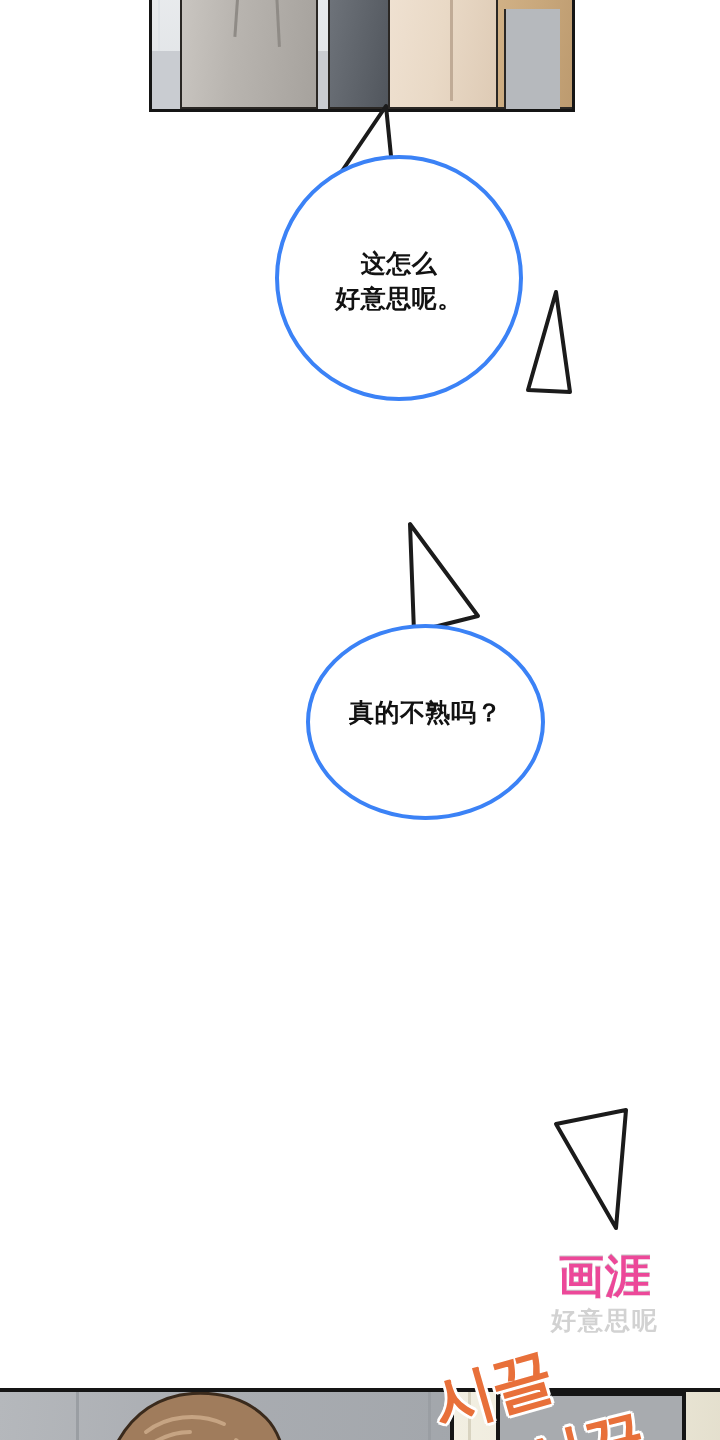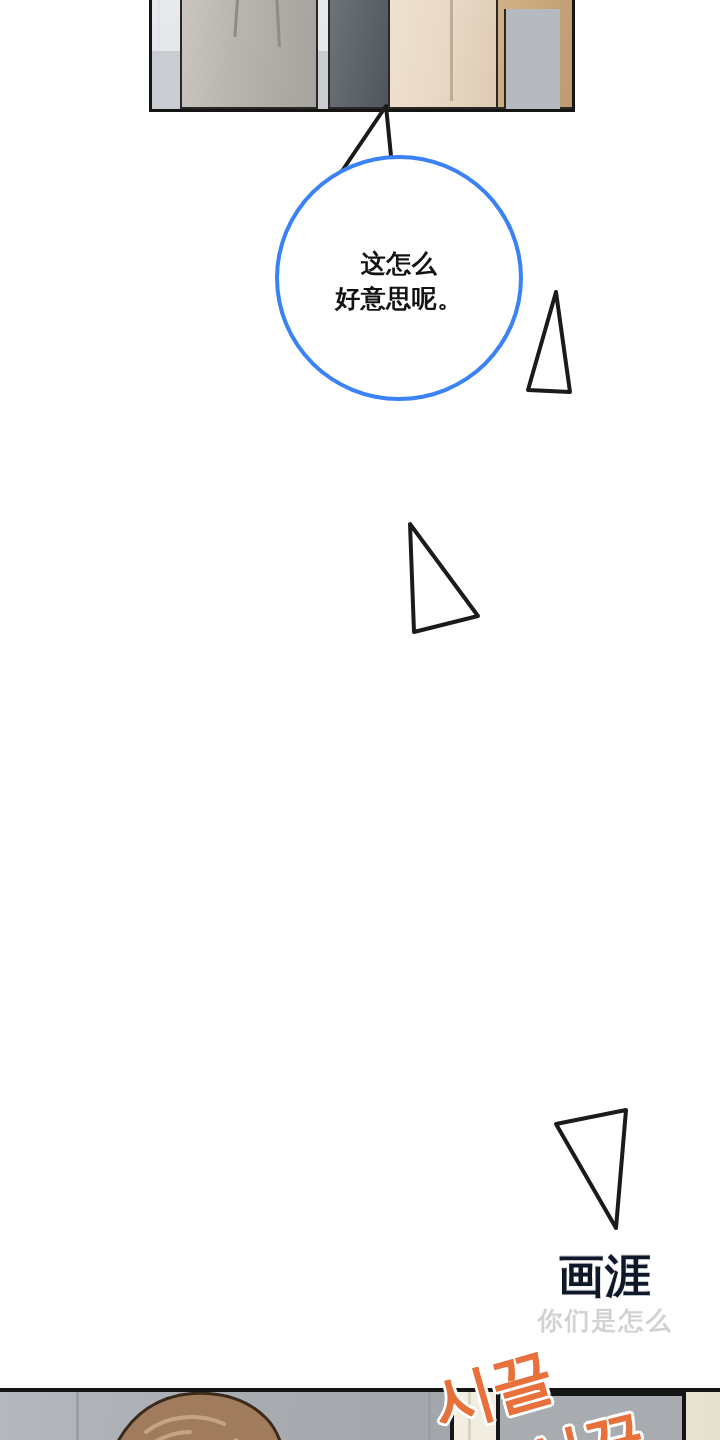--- a/index.html
+++ b/index.html
@@ -173,21 +173,21 @@
     left: 530px;
     top: 1252px;
     width: 150px;
     z-index: 8;
     text-align: center;
     user-select: none;
   }
   .wm-logo {
     font-size: 46px;
     font-weight: 700;
-    color: #0f172a;
+    color: #ec4899;
     letter-spacing: 1px;
     line-height: 1.06;
     text-shadow: 0 1px 0 #fafafa, 0 -1px 0 #c9c9c9;
     font-family: "DejaVu Sans", "Liberation Sans", sans-serif;
   }
   .wm-sub {
     font-size: 25px;
     font-weight: 700;
     color: #d2d2d2;
     letter-spacing: 2px;
@@ -326,25 +326,28 @@
   <svg class="tail" style="left:548px; top:1108px; width:130px; height:130px;" viewBox="0 0 130 130">
     <path d="M 8 16 L 78 2 L 68 120 Z" fill="#ffffff" stroke="#1b1b1b" stroke-width="4" stroke-linejoin="round"></path>
   </svg>
 
   <div class="bubble" id="bubble1">
     <div class="bubble-text">这怎么
 好意思呢。</div>
   </div>
 
 
+  <div class="bubble" id="bubble3">
+    <div class="bubble-text">真的不熟吗？</div>
+  </div>
 
 
   <div class="watermark">
     <div class="wm-logo">画涯</div>
-    <div class="wm-sub">你们是怎么</div>
+    <div class="wm-sub">好意思呢</div>
   </div>
 
   <div class="sfx" id="sfx1">시끌</div>
   <div class="sfx" id="sfx2">시끌</div>
 
   <div class="panel-bottom">
     <div class="pb-wall"></div>
     <div class="pb-wall-seam pb-seam1"></div>
     <div class="pb-wall-seam pb-seam2"></div>
     <div class="pb-door">

